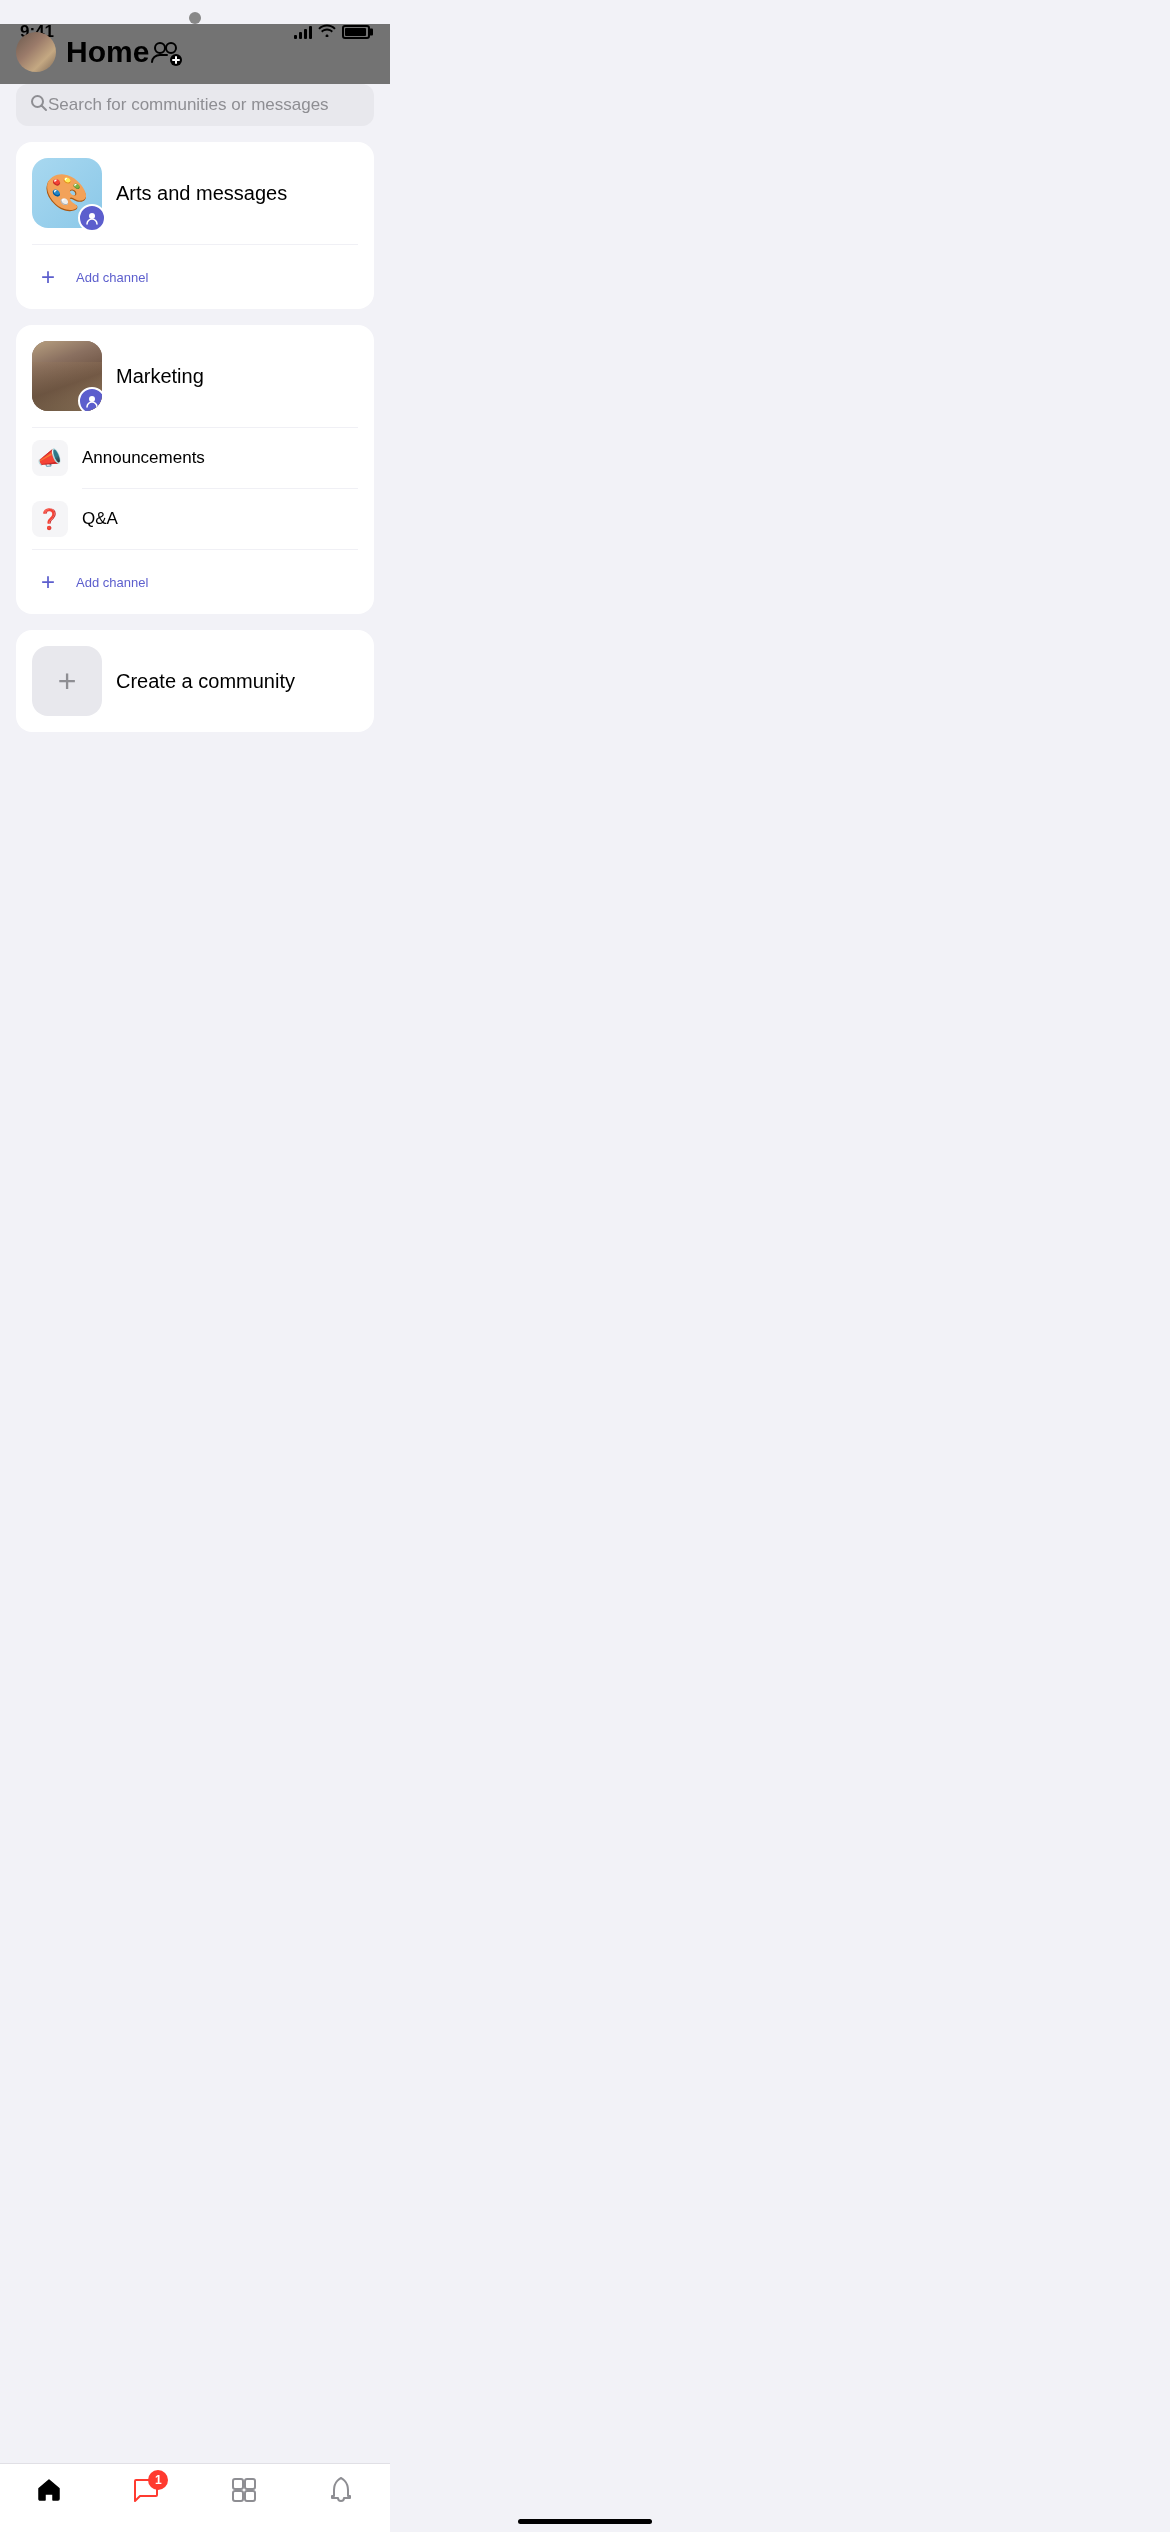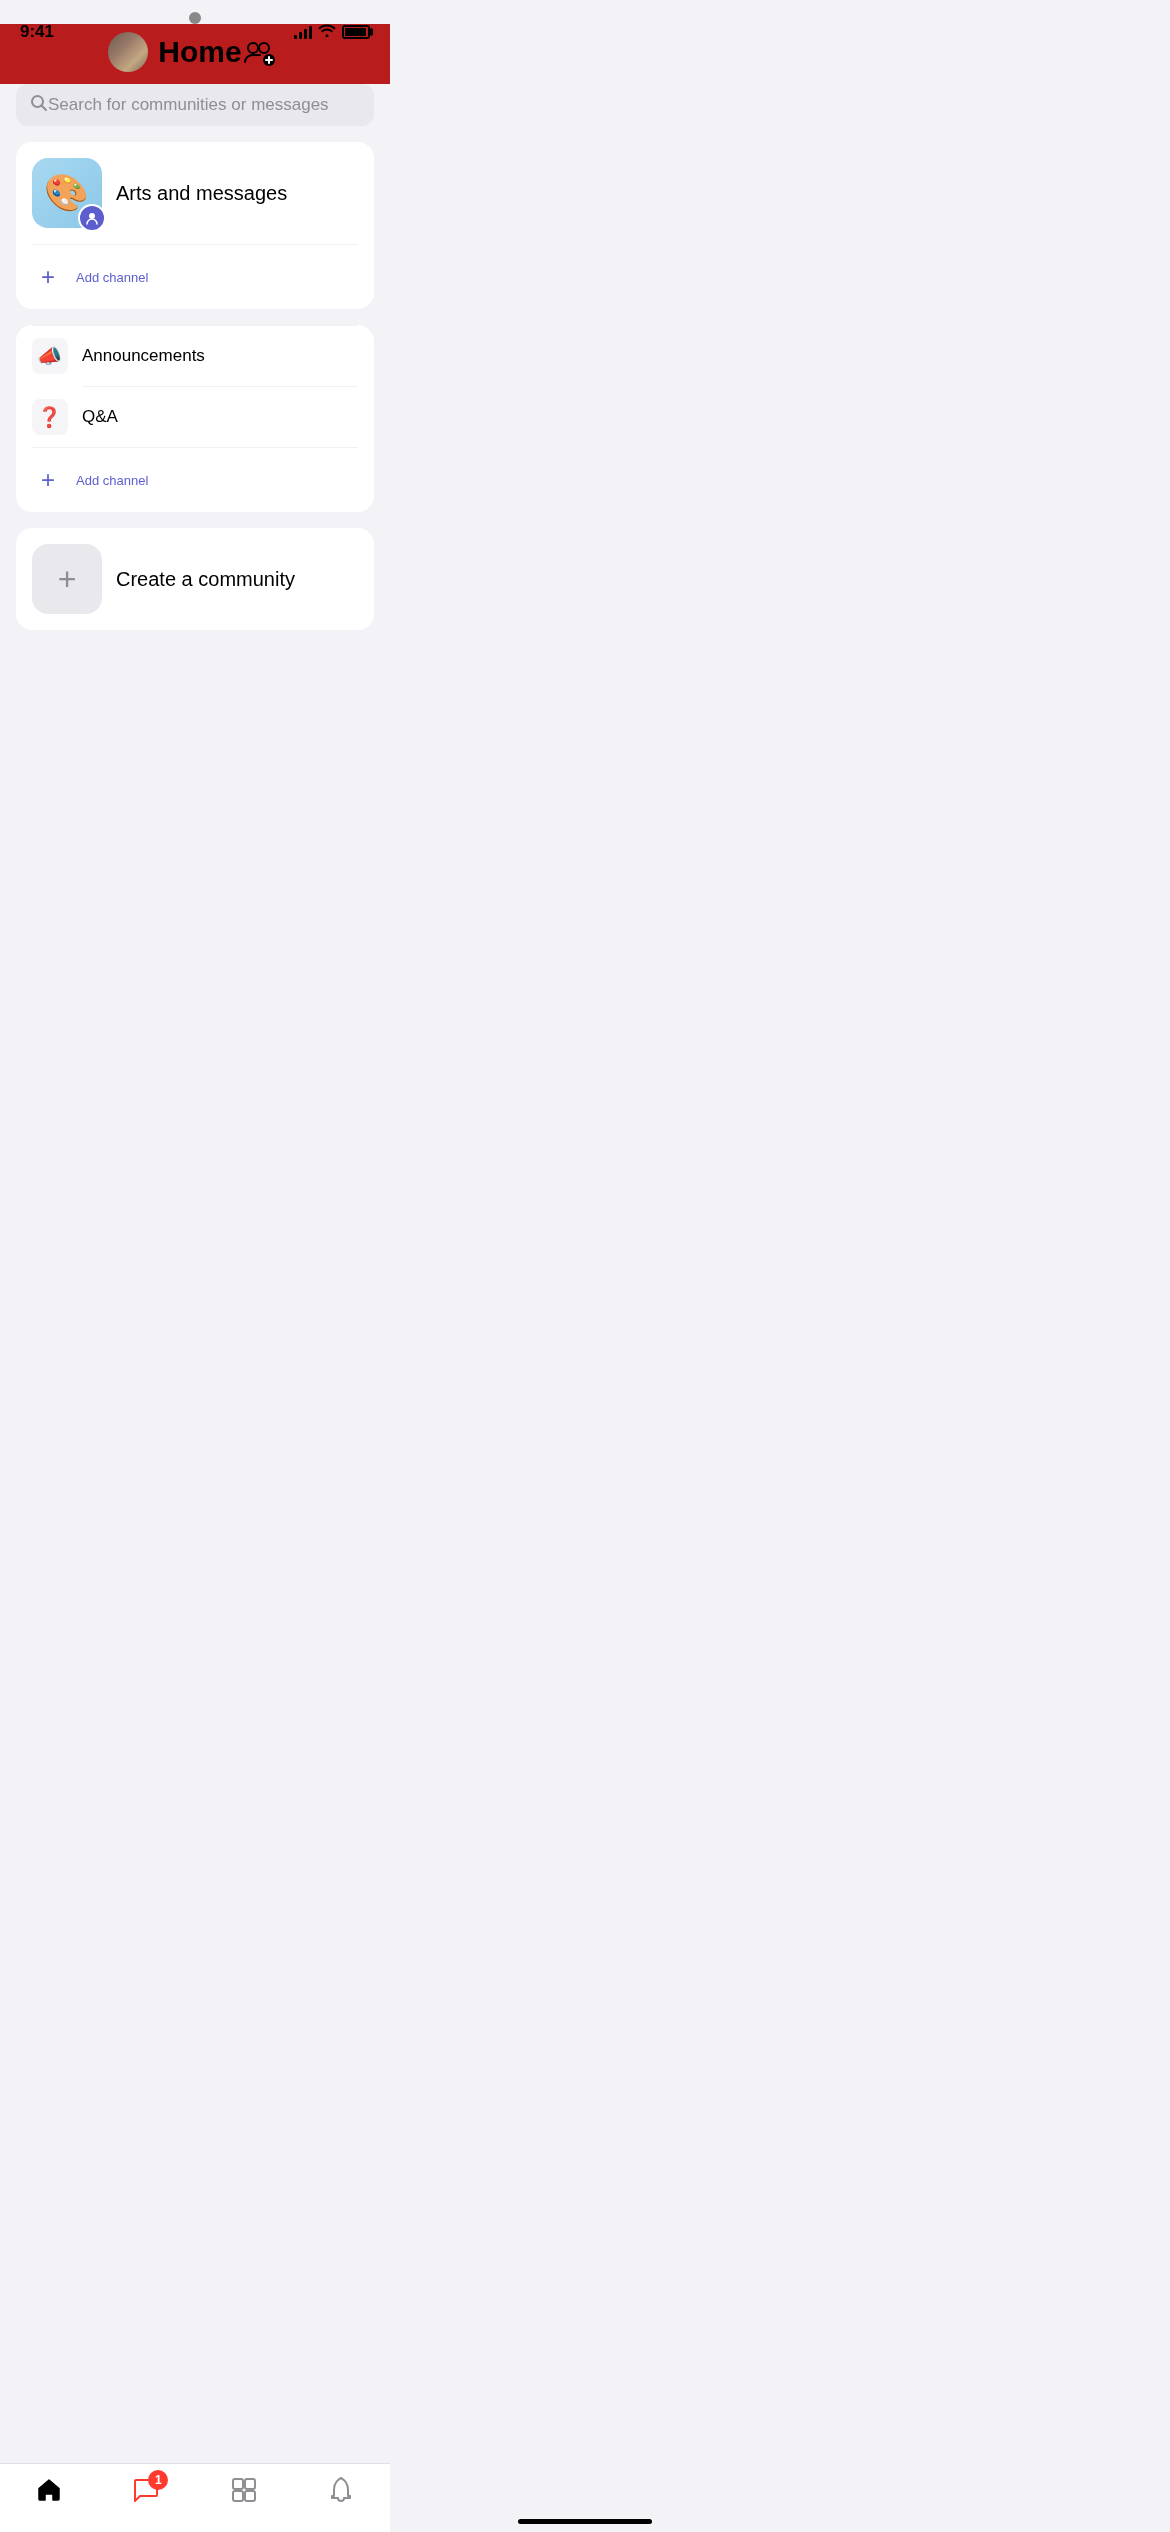--- a/index.html
+++ b/index.html
@@ -94,24 +94,24 @@
     .notch-dot {
       width: 12px;
       height: 12px;
       background: #888;
       border-radius: 50%;
     }
 
     
     .header {
       display: flex;
-      justify-content: center;
+      justify-content: flex-start;
       align-items: center;
       padding: 8px 20px 12px 16px;
-      background: #b91c1c;
+      background: #737373;
     }
 
     .header-left {
       display: flex;
       align-items: center;
       gap: 10px;
     }
 
     .avatar {
       width: 40px;
@@ -476,20 +476,32 @@
       <span class="community-name">Arts and messages</span>
     </div>
     <div class="divider"></div>
     <div class="add-channel-row">
       <div class="add-channel-plus">+</div>
       <span class="add-channel-label">Add channel</span>
     </div>
   </div>
 
   <div class="community-card">
+    <div class="community-header">
+      <div class="community-logo marketing-logo" style="position:relative;">
+        <div class="marketing-photo"></div>
+        <div class="community-badge">
+          <svg width="14" height="14" viewBox="0 0 14 14" fill="none">
+            <circle cx="7" cy="5" r="3" fill="white"></circle>
+            <path d="M2 13c0-2.76 2.24-5 5-5s5 2.24 5 5" stroke="white" stroke-width="1.5" fill="none" stroke-linecap="round"></path>
+          </svg>
+        </div>
+      </div>
+      <span class="community-name">Marketing</span>
+    </div>
 
     <div class="divider"></div>
 
     <div class="channel-row">
       <div class="channel-icon">📣</div>
       <span class="channel-name">Announcements</span>
     </div>
 
     <div class="divider" style="margin-left: 66px;"></div>
 

